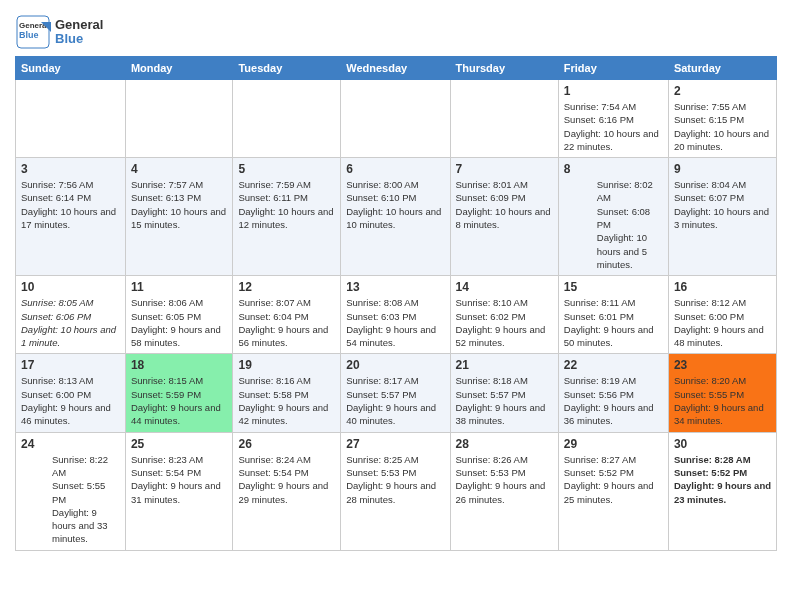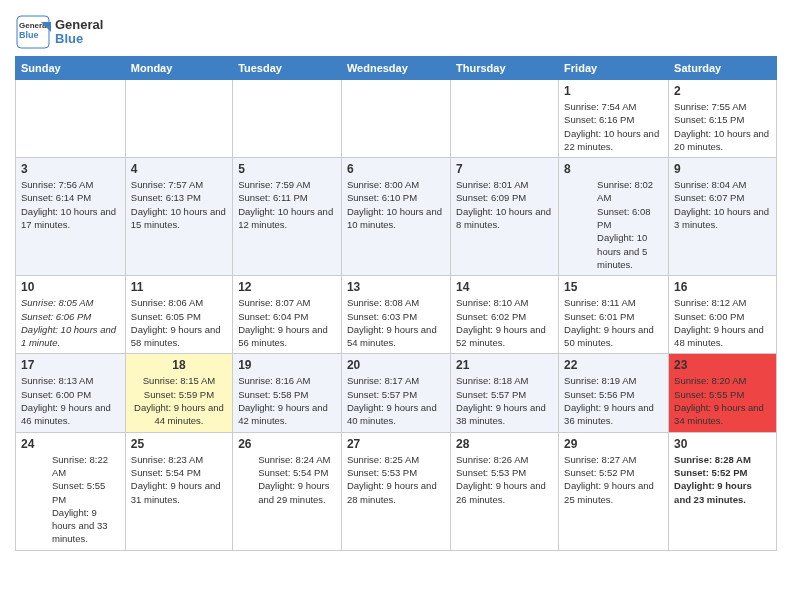--- a/index.html
+++ b/index.html
@@ -231,21 +231,21 @@
 Daylight: 9 hours and 48 minutes.</div>
           </td>
         </tr>
         <tr>
           <td style="background: rgb(240, 244, 250);">
             <span class="day-number">17</span>
             <div class="day-info" style="white-space: pre-line;">Sunrise: 8:13 AM
 Sunset: 6:00 PM
 Daylight: 9 hours and 46 minutes.</div>
           </td>
-          <td style="background: #fef9c3; text-align: center;">
+          <td style="background: #86efac;">
             <span class="day-number">18</span>
             <div class="day-info" style="white-space: pre-line;">Sunrise: 8:15 AM
 Sunset: 5:59 PM
 Daylight: 9 hours and 44 minutes.</div>
           </td>
           <td style="background: rgb(240, 244, 250);">
             <span class="day-number">19</span>
             <div class="day-info" style="white-space: pre-line;">Sunrise: 8:16 AM
 Sunset: 5:58 PM
 Daylight: 9 hours and 42 minutes.</div>
@@ -261,21 +261,21 @@
             <div class="day-info" style="white-space: pre-line;">Sunrise: 8:18 AM
 Sunset: 5:57 PM
 Daylight: 9 hours and 38 minutes.</div>
           </td>
           <td style="background: rgb(240, 244, 250);">
             <span class="day-number">22</span>
             <div class="day-info" style="white-space: pre-line;">Sunrise: 8:19 AM
 Sunset: 5:56 PM
 Daylight: 9 hours and 36 minutes.</div>
           </td>
-          <td style="background: #ef4444;">
+          <td style="background: #f97316;">
             <span class="day-number">23</span>
             <div class="day-info" style="white-space: pre-line;">Sunrise: 8:20 AM
 Sunset: 5:55 PM
 Daylight: 9 hours and 34 minutes.</div>
           </td>
         </tr>
         <tr>
           <td>
             <span class="day-number">24</span>
             <div class="day-info" style="white-space: pre-line; margin-left: 31px;">Sunrise: 8:22 AM
@@ -283,21 +283,21 @@
 Daylight: 9 hours and 33 minutes.</div>
           </td>
           <td>
             <span class="day-number">25</span>
             <div class="day-info" style="white-space: pre-line;">Sunrise: 8:23 AM
 Sunset: 5:54 PM
 Daylight: 9 hours and 31 minutes.</div>
           </td>
           <td>
             <span class="day-number">26</span>
-            <div class="day-info" style="white-space: pre-line; margin-left: 20px;">Sunrise: 8:24 AM
+            <div class="day-info" style="white-space: pre-line;">Sunrise: 8:24 AM
 Sunset: 5:54 PM
 Daylight: 9 hours and 29 minutes.</div>
           </td>
           <td>
             <span class="day-number">27</span>
             <div class="day-info" style="white-space: pre-line;">Sunrise: 8:25 AM
 Sunset: 5:53 PM
 Daylight: 9 hours and 28 minutes.</div>
           </td>
           <td>

